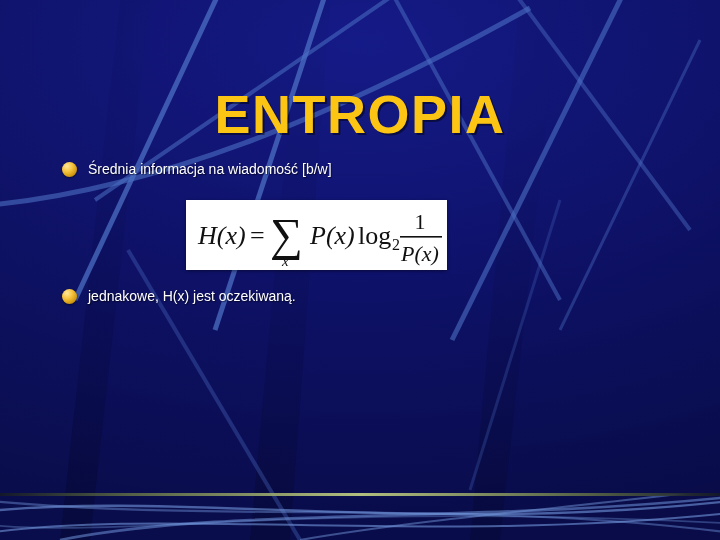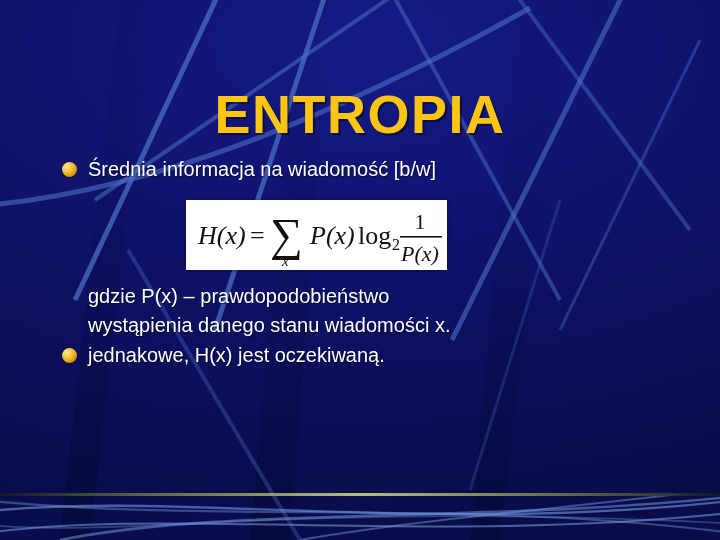--- a/index.html
+++ b/index.html
@@ -47,21 +47,21 @@
     margin-top: 29px;
   }
 
   
   .body {
     position: absolute;
     left: 56px;
     top: 155px;
     width: 620px;
     color: #ffffff;
-    font-size: 20px;
+    font-size: 14px;
     line-height: 29px;
   }
   .row {
     position: relative;
     display: block;
     padding-left: 32px;
     margin: 0 0 1px 0;
     text-shadow: 1px 1px 1px rgba(0,0,0,.55);
   }
   .row.nobullet { padding-left: 32px; }
@@ -176,24 +176,20 @@
 
   <div class="body">
 
     <div class="row">
       <span class="bullet"></span>
       <span class="line">Średnia informacja na wiadomość [b/w]</span>
     </div>
 
     <span class="formula-gap"></span>
 
-    <div class="row nobullet">
-      <span class="line">gdzie P(x) – prawdopodobieństwo</span>
-      <span class="line">wystąpienia danego stanu wiadomości x.</span>
-    </div>
 
     <div class="row">
       <span class="bullet"></span>
       <span class="line">jednakowe, H(x) jest oczekiwaną.</span>
     </div>
 
 
   </div>
 
   <div class="divider"></div>

